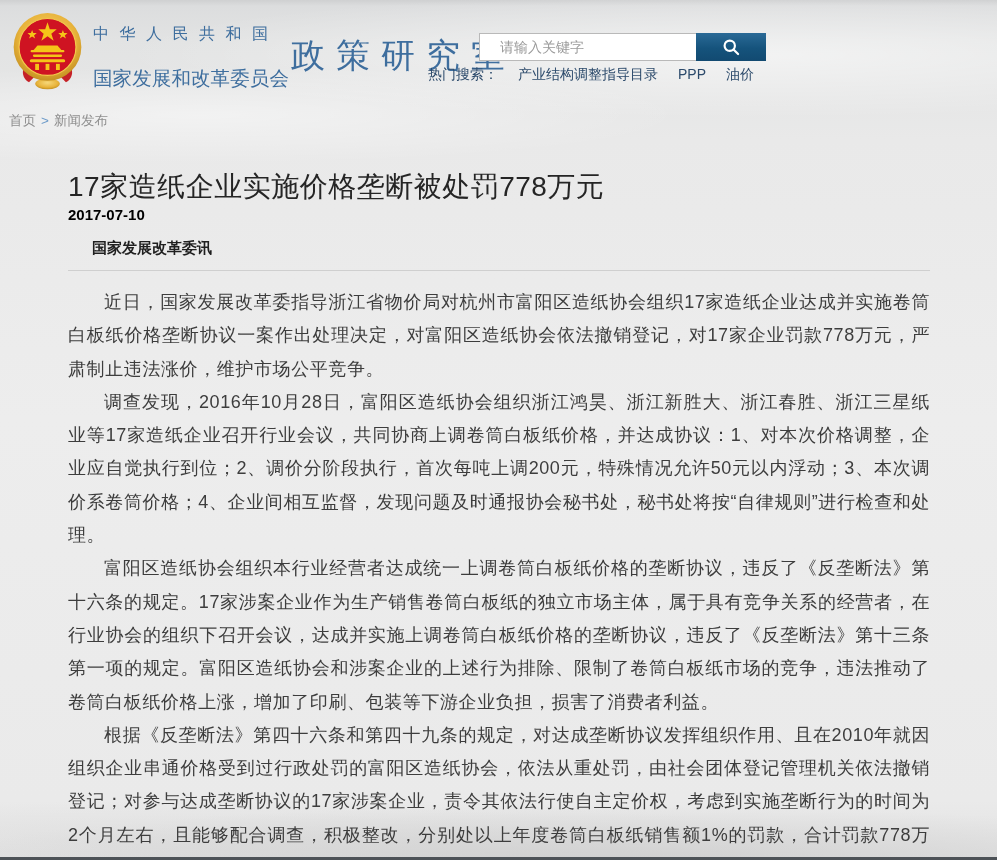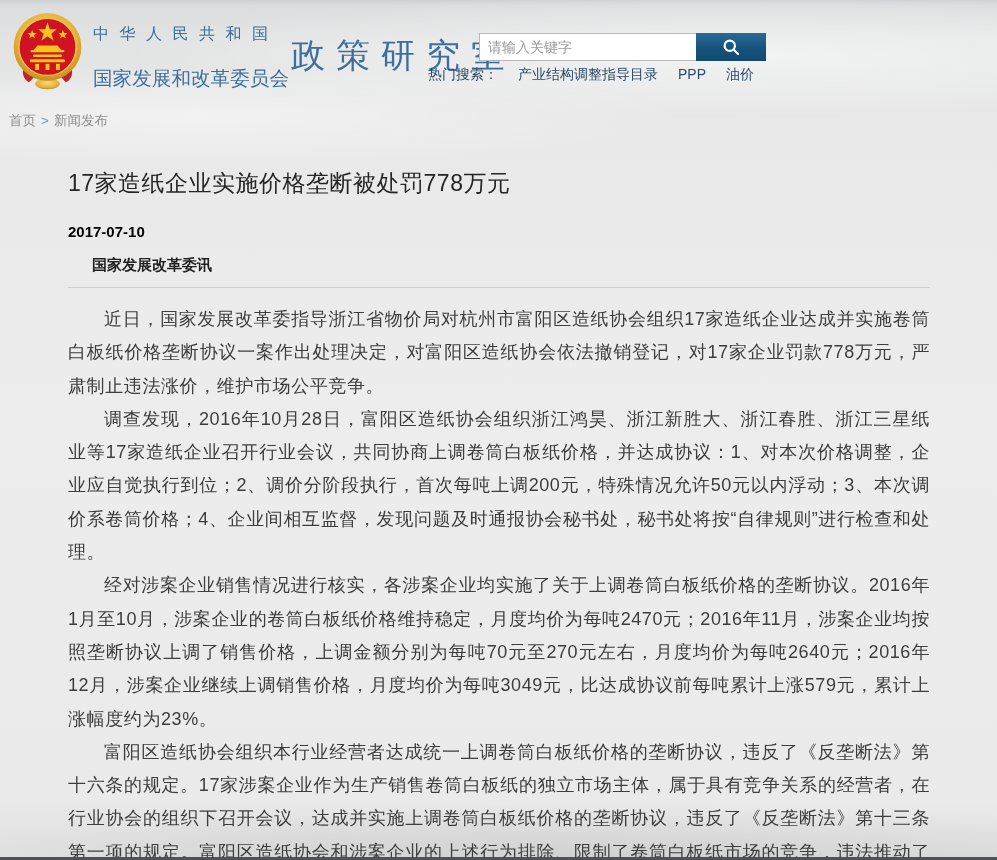--- a/index.html
+++ b/index.html
@@ -20,39 +20,39 @@
   .header { position: absolute; left: 0; top: 0; width: 793px; height: 104px; }
   .emblem { position: absolute; left: 9px; top: 10px; width: 77px; height: 80px; }
   .org-block { position: absolute; left: 93px; top: 24px; width: 196px; color: #3e6e9e; }
   .org-line1 { font-size: 16px; letter-spacing: 10.5px; white-space: nowrap; font-weight: 500; }
   .org-line2 { font-size: 19.5px; letter-spacing: 0.1px; white-space: nowrap; font-weight: 500; margin-top: 20px; }
   .dept-name { position: absolute; left: 291px; top: 33px; font-size: 34px; letter-spacing: 11px; color: #3e6e9e; font-weight: 500; white-space: nowrap; }
   
   .search-wrap { position: absolute; right: 27px; top: 33px; width: 287px; height: 28px; display: flex; }
   .search-input {
     width: 217px; height: 28px; border: 1px solid #b9b9b9; border-right: none;
-    background: #ffffff; padding: 0 8px; font-size: 14px; color: #333; outline: none;
+    background: #ffffff; padding: 0 20px; font-size: 14px; color: #333; outline: none;
     font-family: "Liberation Sans", sans-serif; border-radius: 0;
   }
   .search-input::placeholder { color: #9a9a9a; }
   .search-btn {
     width: 70px; height: 28px; border: none; cursor: pointer;
     background: linear-gradient(#2a6a96, #15537c 55%, #124a71);
     display: flex; align-items: center; justify-content: center;
   }
   .hot-search { position: absolute; right: 39px; top: 66px; font-size: 14px; color: #2c4a6b; white-space: nowrap; }
   .hot-search a { color: #2c4a6b; text-decoration: none; margin-left: 20px; }
   .hot-search .hot-label { margin-left: 0; }
   
   .breadcrumb { position: absolute; left: 9px; top: 112px; font-size: 13.5px; color: #8f8f8f; }
   .breadcrumb a { color: #8f8f8f; text-decoration: none; }
   .crumb-sep { color: #6d9bc9; margin: 0 5px; }
   
   .article { position: absolute; left: 68px; top: 168px; width: 862px; }
-  .article-title { font-size: 23px; font-weight: 500; color: #252525; letter-spacing: 0.5px; margin-bottom: 24px; }
+  .article-title { font-size: 28px; font-weight: 500; color: #252525; letter-spacing: 0.5px; }
   .article-date { font-size: 15px; font-weight: bold; color: #000000; margin-bottom: 16px; }
   .article-source { font-size: 15px; font-weight: bold; color: #1f1f1f; margin-bottom: 12px; padding-left: 24px; }
   .article-divider { border: none; border-top: 1px solid #cfcfcf; margin-bottom: 15px; }
   .article-body p {
     font-size: 18px; color: #3d3d3d; line-height: 33.3px;
     text-align: justify; text-indent: 2em; letter-spacing: 0.6px;
   }
   
   .page-bottom-bar { position: absolute; left: 0; bottom: 0; width: 997px; height: 3px; background: #4d5257; }
 </style>
@@ -113,19 +113,18 @@
 </div>
 
 <div class="article">
   <div class="article-title">17家造纸企业实施价格垄断被处罚778万元</div>
   <div class="article-date">2017-07-10</div>
   <div class="article-source">国家发展改革委讯</div>
   <hr class="article-divider">
   <div class="article-body">
       <p>近日，国家发展改革委指导浙江省物价局对杭州市富阳区造纸协会组织17家造纸企业达成并实施卷筒白板纸价格垄断协议一案作出处理决定，对富阳区造纸协会依法撤销登记，对17家企业罚款778万元，严肃制止违法涨价，维护市场公平竞争。</p>
       <p>调查发现，2016年10月28日，富阳区造纸协会组织浙江鸿昊、浙江新胜大、浙江春胜、浙江三星纸业等17家造纸企业召开行业会议，共同协商上调卷筒白板纸价格，并达成协议：1、对本次价格调整，企业应自觉执行到位；2、调价分阶段执行，首次每吨上调200元，特殊情况允许50元以内浮动；3、本次调价系卷筒价格；4、企业间相互监督，发现问题及时通报协会秘书处，秘书处将按“自律规则”进行检查和处理。</p>
-      <p>经对涉案企业销售情况进行核实，各涉案企业均实施了关于上调卷筒白板纸价格的垄断协议。2016年1月至10月，涉案企业的卷筒白板纸价格维持稳定，月度均价为每吨2470元；2016年11月，涉案企业均按照垄断协议上调了销售价格，上调金额分别为每吨70元至270元左右，月度均价为每吨2640元；2016年12月，涉案企业继续上调销售价格，月度均价为每吨3049元，比达成协议前每吨累计上涨579元，累计上涨幅度约为23%。</p>
       <p>富阳区造纸协会组织本行业经营者达成统一上调卷筒白板纸价格的垄断协议，违反了《反垄断法》第十六条的规定。17家涉案企业作为生产销售卷筒白板纸的独立市场主体，属于具有竞争关系的经营者，在行业协会的组织下召开会议，达成并实施上调卷筒白板纸价格的垄断协议，违反了《反垄断法》第十三条第一项的规定。富阳区造纸协会和涉案企业的上述行为排除、限制了卷筒白板纸市场的竞争，违法推动了卷筒白板纸价格上涨，增加了印刷、包装等下游企业负担，损害了消费者利益。</p>
       <p>根据《反垄断法》第四十六条和第四十九条的规定，对达成垄断协议发挥组织作用、且在2010年就因组织企业串通价格受到过行政处罚的富阳区造纸协会，依法从重处罚，由社会团体登记管理机关依法撤销登记；对参与达成垄断协议的17家涉案企业，责令其依法行使自主定价权，考虑到实施垄断行为的时间为2个月左右，且能够配合调查，积极整改，分别处以上年度卷筒白板纸销售额1%的罚款，合计罚款778万元。</p>
     </div>
 </div>
 
 <div class="page-bottom-bar"></div>
 
 </body></html>

